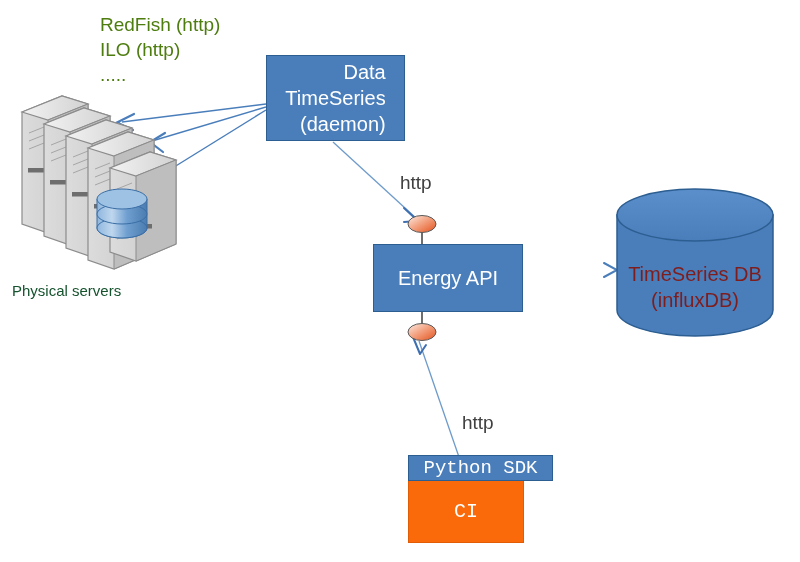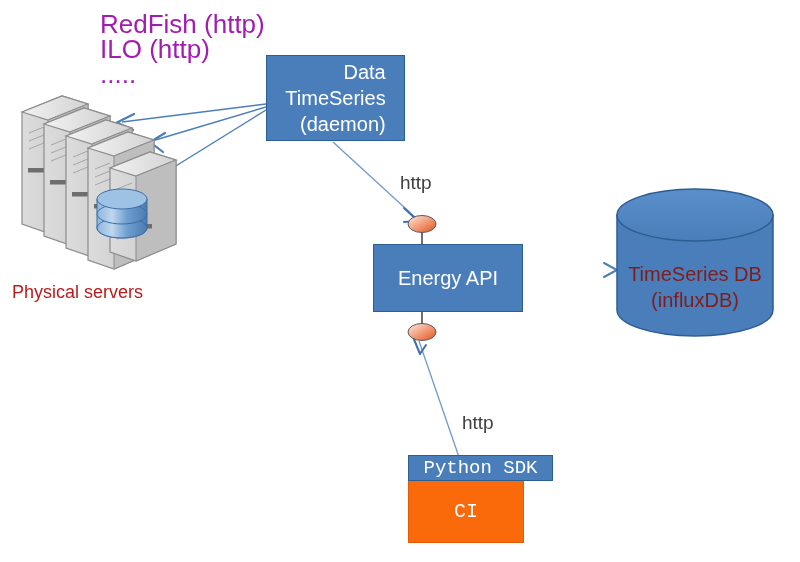--- a/index.html
+++ b/index.html
@@ -3,22 +3,22 @@
 <meta charset="utf-8">
 <style>
   html,body{margin:0;padding:0;background:#ffffff;}
   body{width:800px;height:562px;overflow:hidden;
        font-family:"Liberation Sans","DejaVu Sans",sans-serif;}
   #stage{position:relative;width:800px;height:562px;background:#fff;}
 
   .abs{position:absolute;}
 
   
-  .proto{font-size:26px;color:#a21caf;line-height:25px;white-space:nowrap;}
-  .caption{font-size:18px;color:#b91c1c;white-space:nowrap;}
+  .proto{font-size:19px;color:#4d7c0f;line-height:25px;white-space:nowrap;}
+  .caption{font-size:15px;color:#14532d;white-space:nowrap;}
   .edgelabel{font-size:19px;color:#404040;white-space:nowrap;}
 
   
   .bluebox{background:#4A7EBB;border:1.5px solid #2B5party;border:1.5px solid #2D5E91;
            box-sizing:border-box;display:flex;align-items:center;justify-content:center;
            text-align:right;color:#fff;font-size:20px;line-height:26px;}
 
   
   .sdkhdr{background:#4A7EBB;border:1.5px solid #2D5E91;box-sizing:border-box;
           display:flex;align-items:center;justify-content:center;

